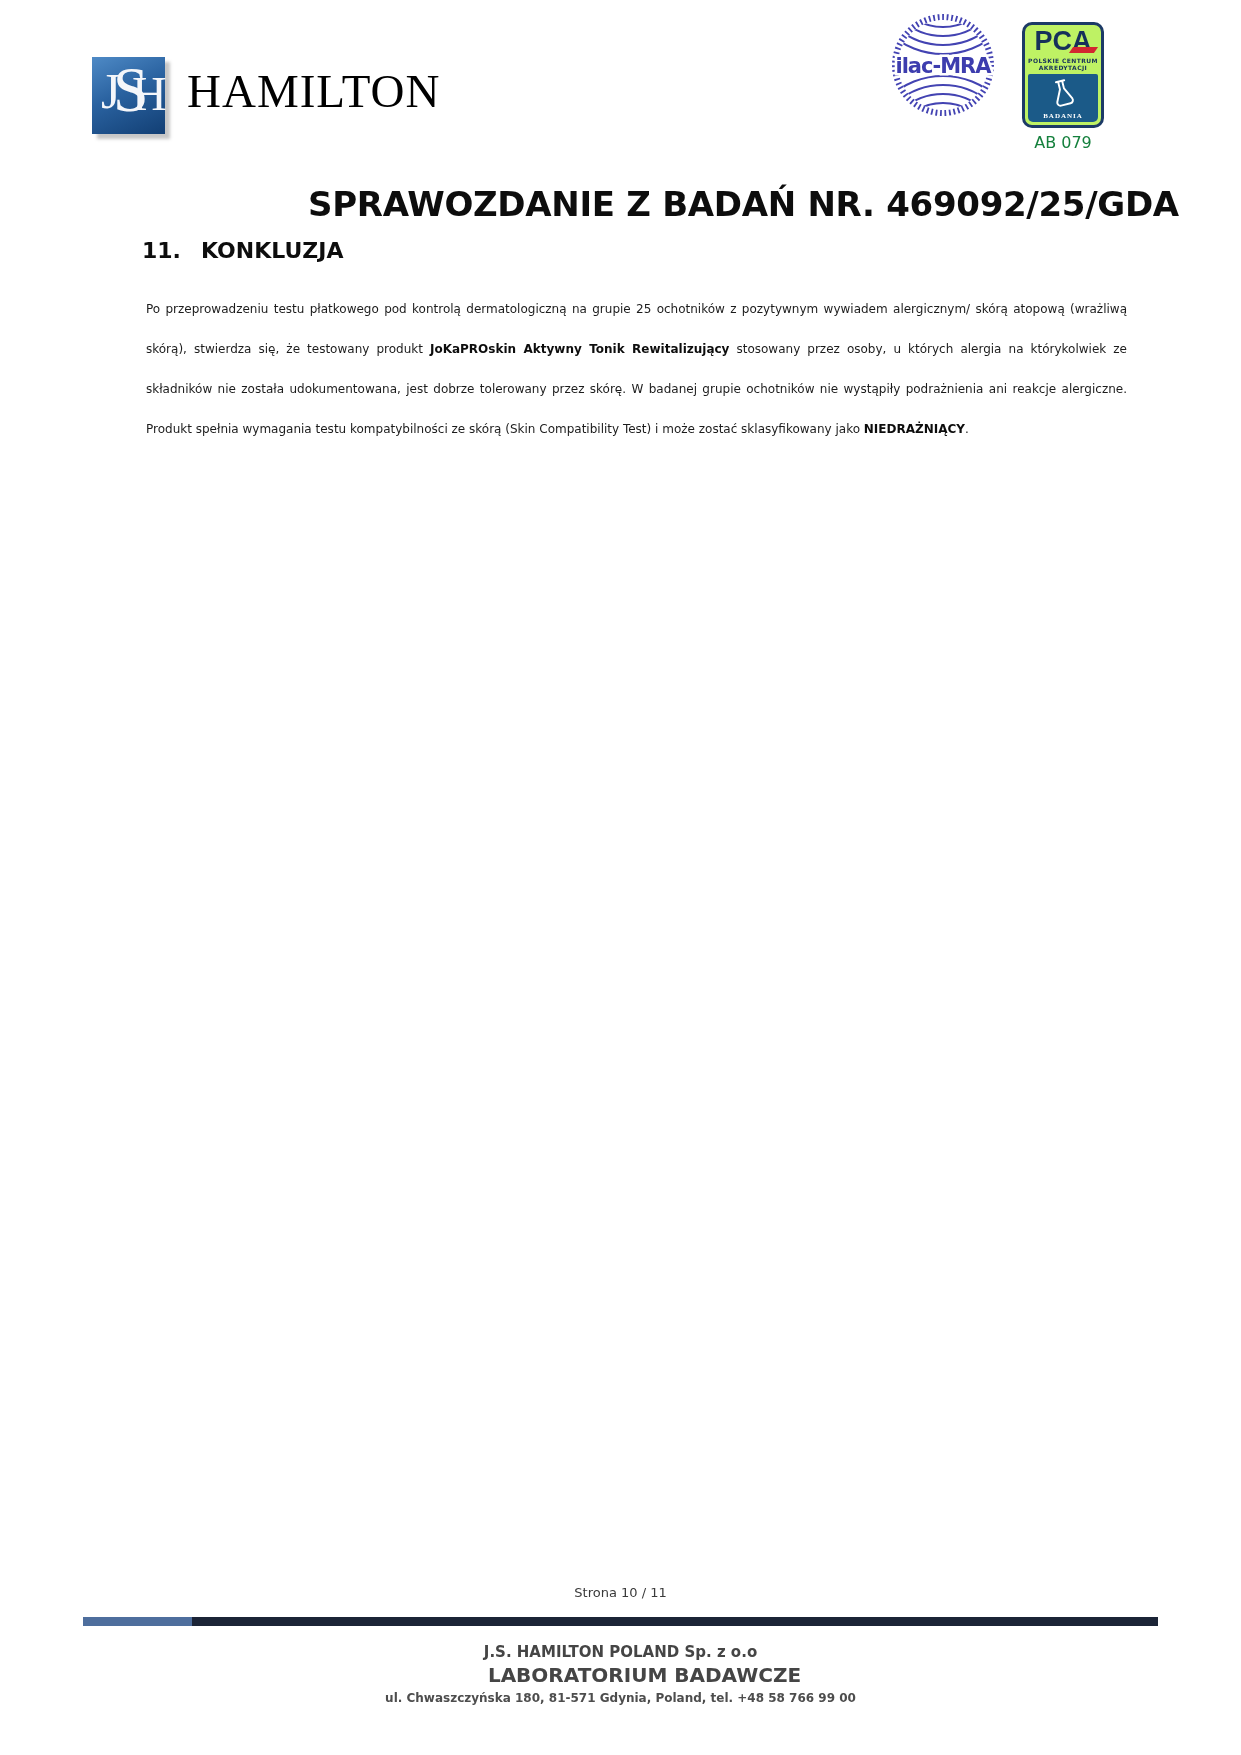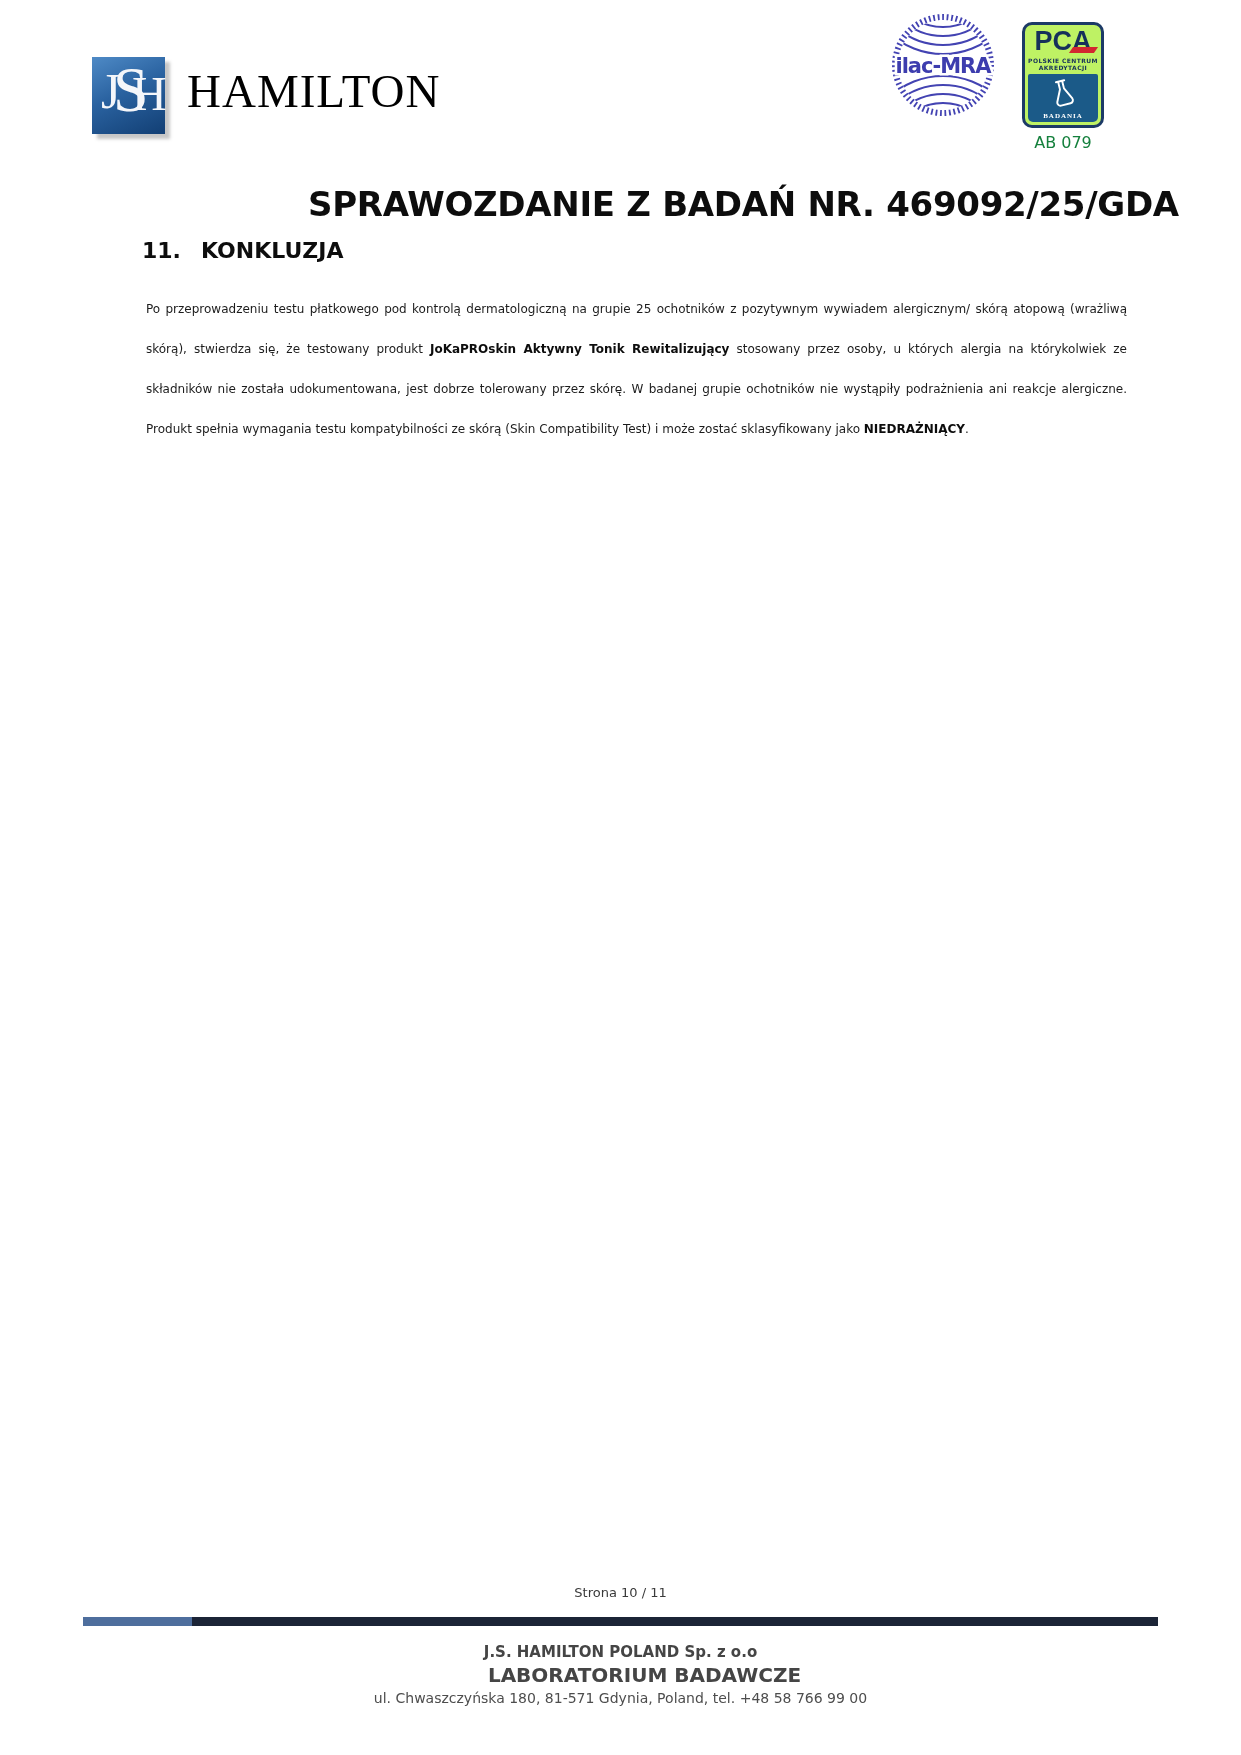--- a/index.html
+++ b/index.html
@@ -88,21 +88,21 @@
   .footer-bar{
     position:absolute;left:83px;top:1617px;width:1075px;height:9px;
     background:#1b2436;
   }
   .footer-bar .accent{position:absolute;left:0;top:0;height:100%;width:109px;background:#4e6e9d;}
   .footer-info{
     position:absolute;left:0;top:1641px;width:100%;text-align:center;color:#454545;
   }
   .footer-company{font-size:15px;font-weight:bold;line-height:23px;}
   .footer-dept{font-size:20px;font-weight:bold;line-height:23px;padding-left:48px;}
-  .footer-address{font-size:14px;line-height:23px;color:#4d4d4d;}
+  .footer-address{font-size:12px;line-height:23px;color:#4d4d4d;font-weight:bold;}
 </style>
 </head>
 <body>
 
 <div class="page">
 
   <div class="brand">
     <div class="jsh-square">
       <span class="jsh-j">J</span>
       <span class="jsh-s">S</span>

